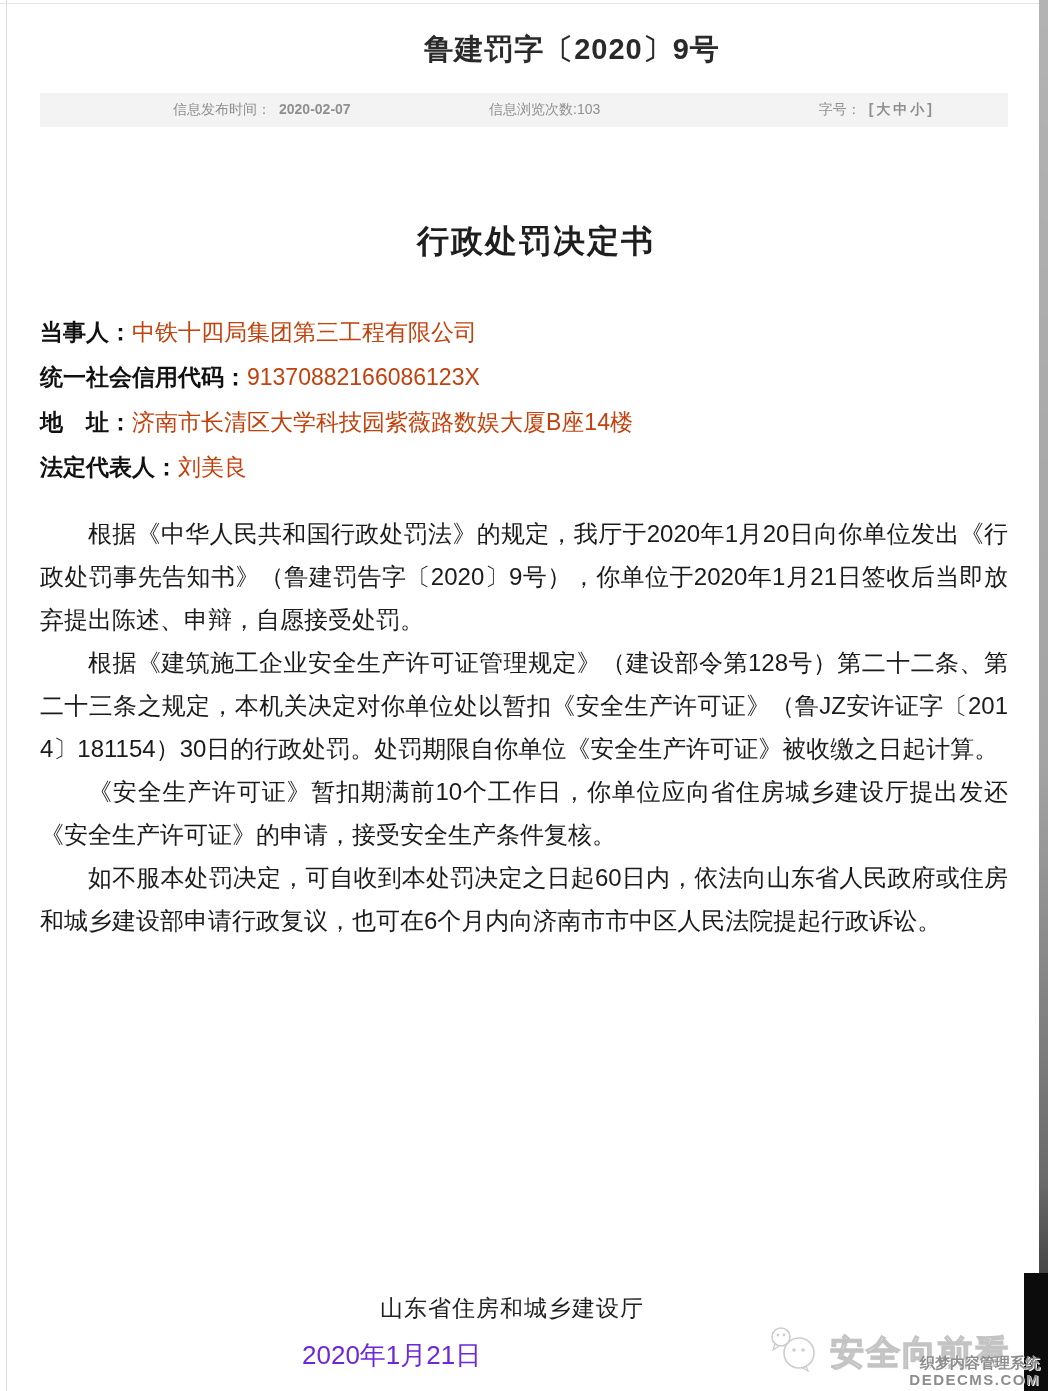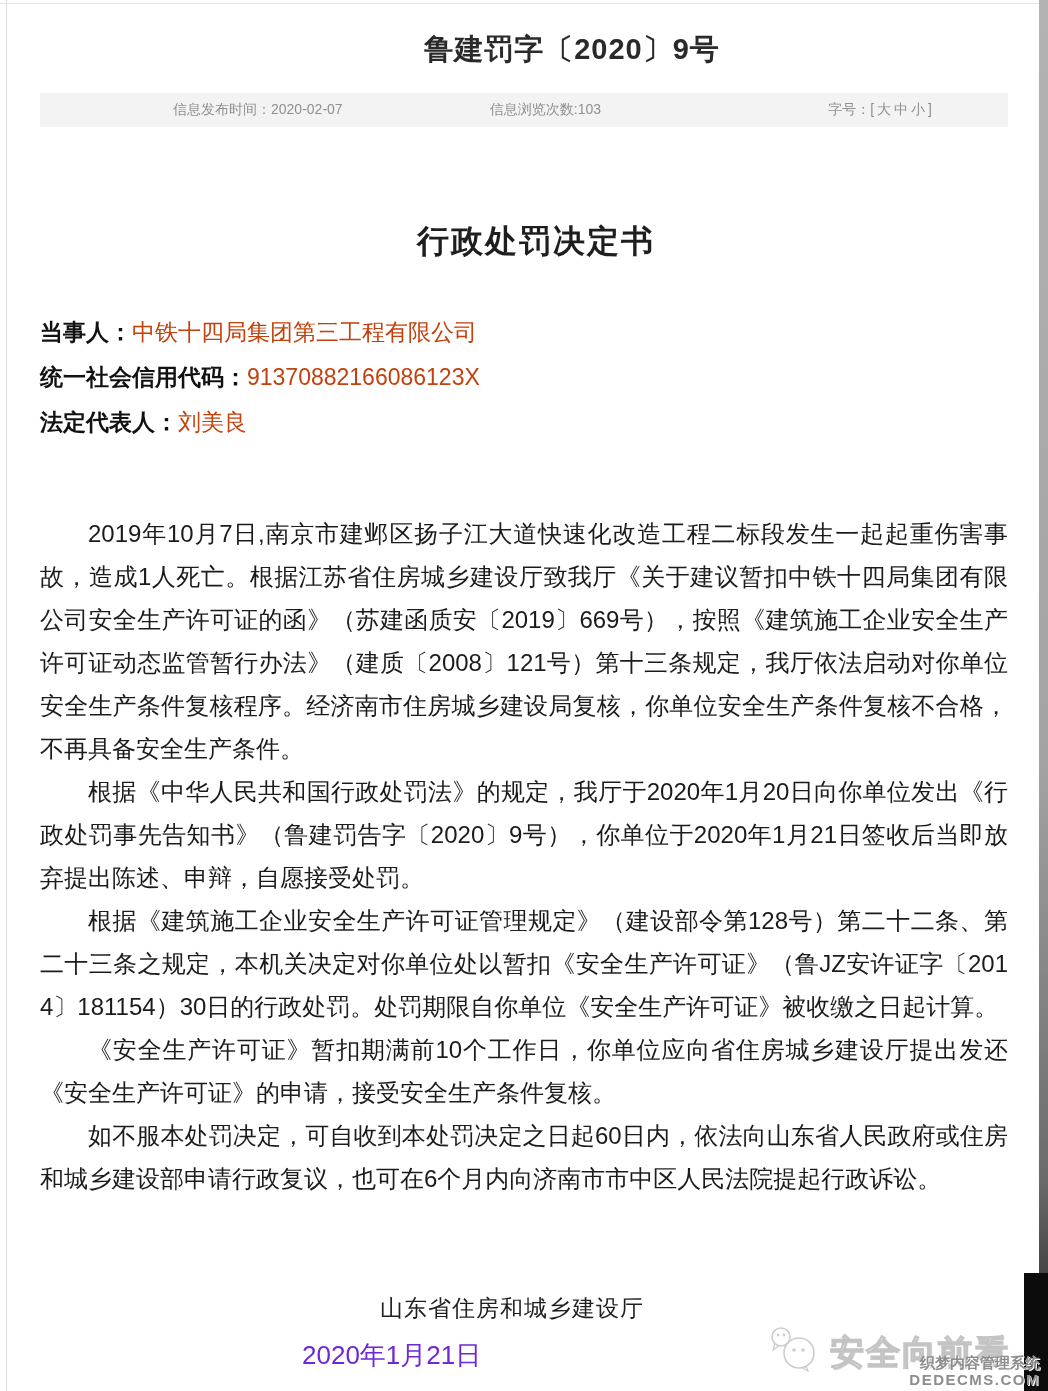--- a/index.html
+++ b/index.html
@@ -24,21 +24,21 @@
   }
   .meta-bar{
     position:absolute;left:40px;top:93px;width:968px;height:34px;
     background:#f3f3f3;
     display:flex;align-items:center;justify-content:space-between;
     box-sizing:border-box;padding-left:133px;padding-right:73px;
     font-size:14px;color:#8f8f8f;
   }
   .meta-item{white-space:nowrap;}
   .meta-views{position:relative;left:-40px;}
-  .meta-value{margin-left:0;}
+  .meta-value{margin-left:8px;font-weight:bold;}
   .meta-fontsize .meta-value{letter-spacing:3px;}
 
   .doc-title{
     position:absolute;top:220px;left:12px;width:100%;
     text-align:center;font-size:32px;font-weight:bold;color:#1e1e1e;letter-spacing:2px;
   }
 
   .fields{
     position:absolute;left:40px;top:310px;right:40px;
     font-size:23px;line-height:45px;color:#1e1e1e;
@@ -107,26 +107,28 @@
   <div class="doc-title">行政处罚决定书</div>
 
   <div class="fields">
     <div class="field-row">
       <span class="field-label">当事人：</span><span class="field-value">中铁十四局集团第三工程有限公司</span>
     </div>
     <div class="field-row">
       <span class="field-label">统一社会信用代码：</span><span class="field-value">91370882166086123X</span>
     </div>
     <div class="field-row">
+      <span class="field-label">地　址：</span><span class="field-value">济南市长清区大学科技园紫薇路数娱大厦B座14楼</span>
+    </div>
+    <div class="field-row">
       <span class="field-label">法定代表人：</span><span class="field-value">刘美良</span>
     </div>
   </div>
 
   <div class="body-text">
-    <p>2019年10月7日,南京市建邺区扬子江大道快速化改造工程二标段发生一起起重伤害事故，造成1人死亡。根据江苏省住房城乡建设厅致我厅《关于建议暂扣中铁十四局集团有限公司安全生产许可证的函》（苏建函质安〔2019〕669号），按照《建筑施工企业安全生产许可证动态监管暂行办法》（建质〔2008〕121号）第十三条规定，我厅依法启动对你单位安全生产条件复核程序。经济南市住房城乡建设局复核，你单位安全生产条件复核不合格，不再具备安全生产条件。</p>
     <p>根据《中华人民共和国行政处罚法》的规定，我厅于2020年1月20日向你单位发出《行政处罚事先告知书》（鲁建罚告字〔2020〕9号），你单位于2020年1月21日签收后当即放弃提出陈述、申辩，自愿接受处罚。</p>
     <p>根据《建筑施工企业安全生产许可证管理规定》（建设部令第128号）第二十二条、第二十三条之规定，本机关决定对你单位处以暂扣《安全生产许可证》（鲁JZ安许证字〔2014〕181154）30日的行政处罚。处罚期限自你单位《安全生产许可证》被收缴之日起计算。</p>
     <p>《安全生产许可证》暂扣期满前10个工作日，你单位应向省住房城乡建设厅提出发还《安全生产许可证》的申请，接受安全生产条件复核。</p>
     <p>如不服本处罚决定，可自收到本处罚决定之日起60日内，依法向山东省人民政府或住房和城乡建设部申请行政复议，也可在6个月内向济南市市中区人民法院提起行政诉讼。</p>
   </div>
 
   <div class="signature">山东省住房和城乡建设厅</div>
   <div class="sign-date">2020年1月21日</div>
 
   <div class="watermark">

